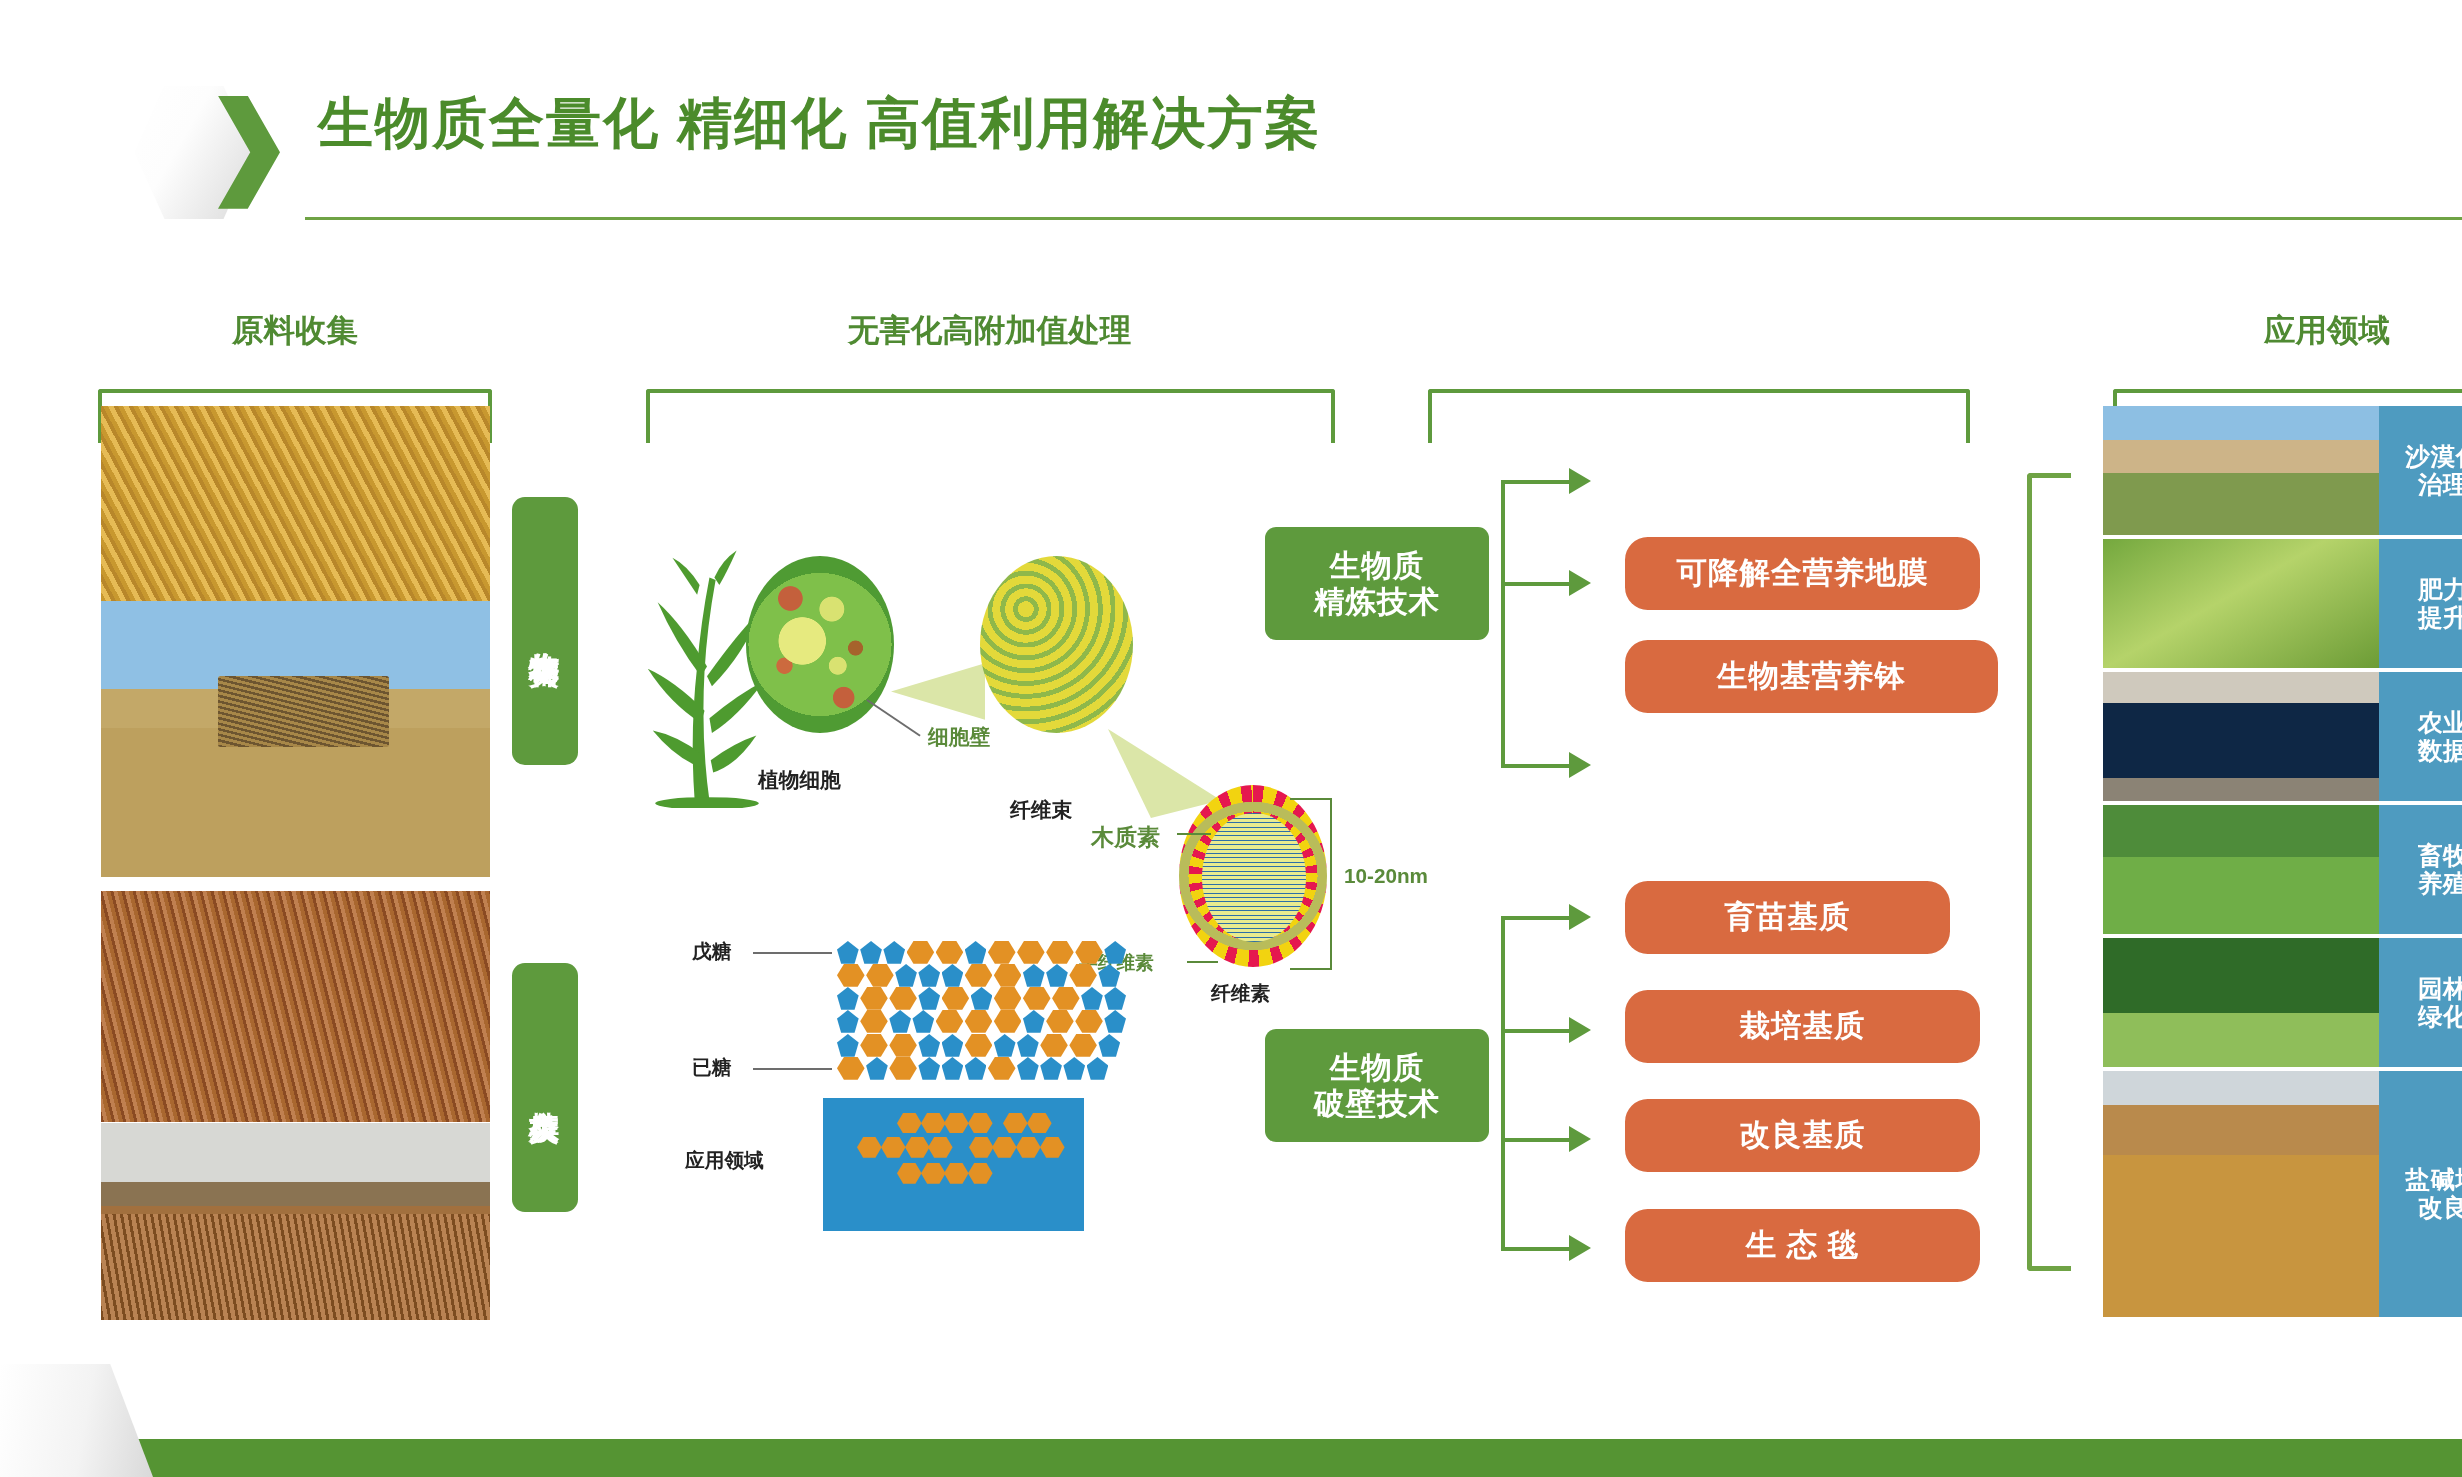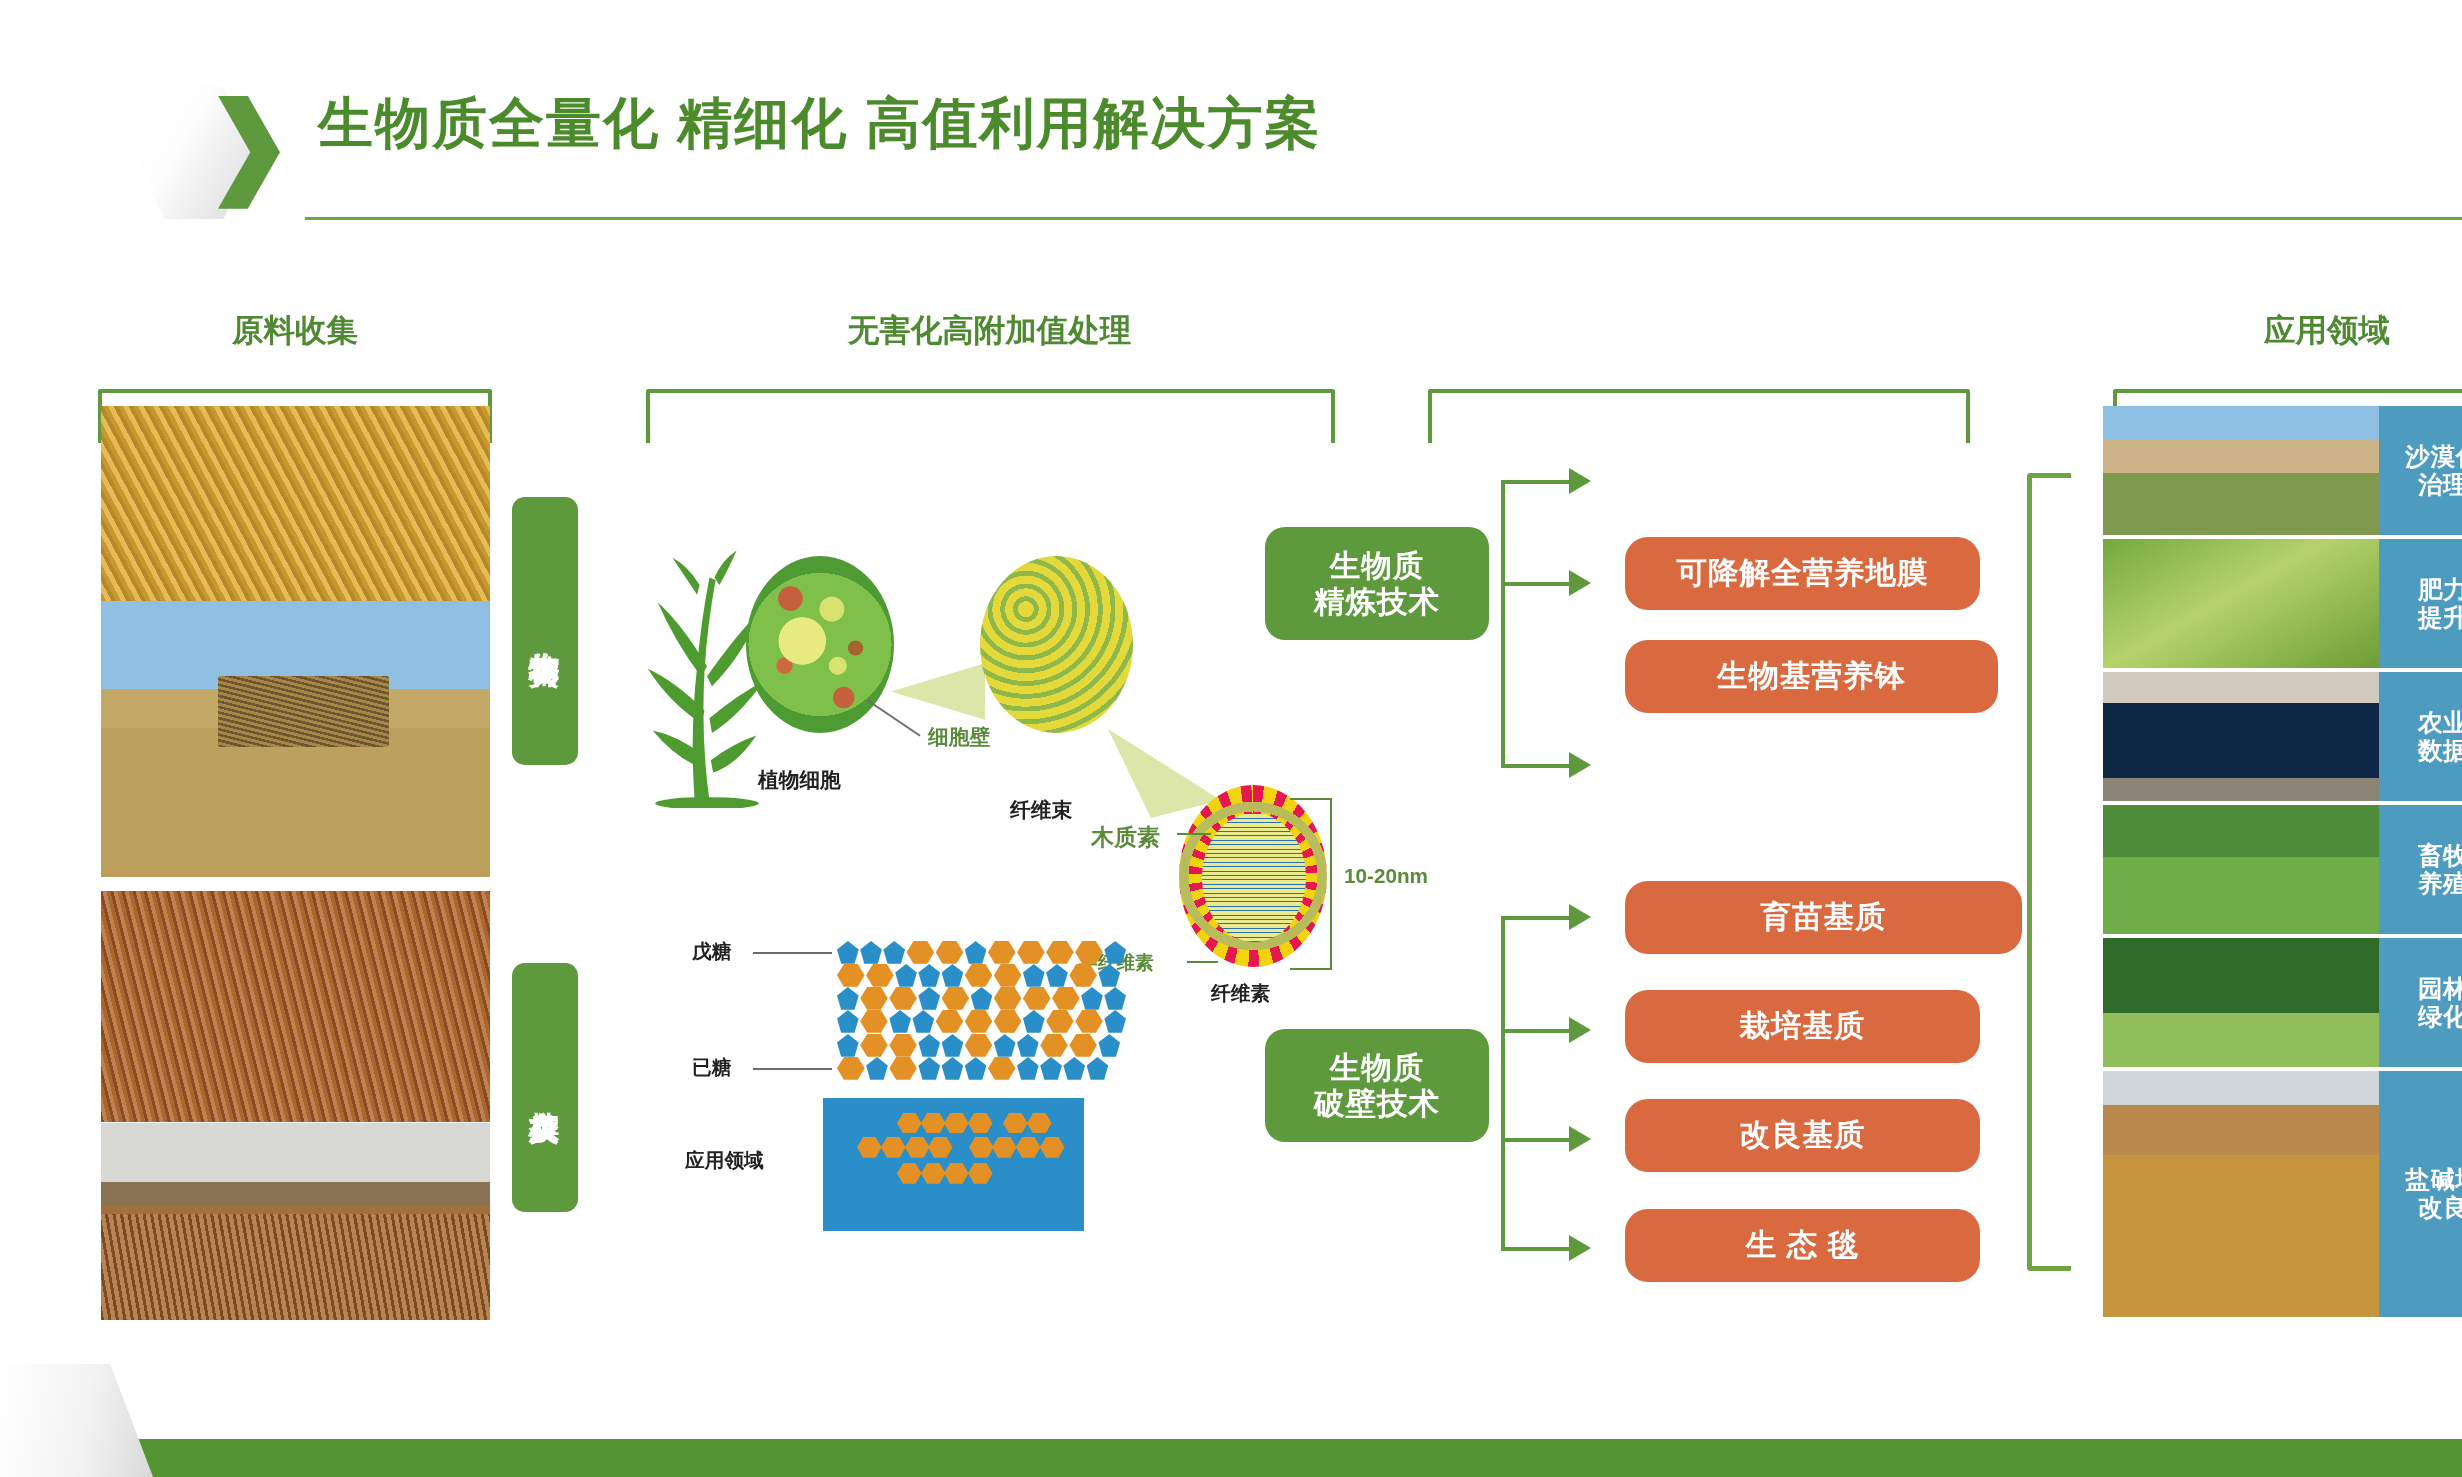--- a/index.html
+++ b/index.html
@@ -114,21 +114,21 @@
   .hexo{width:27.6px;height:22.7px;background:#e39124;
      clip-path:polygon(25% 0,75% 0,100% 50%,75% 100%,25% 100%,0 50%);}
   .pent{width:21.7px;height:22.7px;background:#2a8fc9;
      clip-path:polygon(50% 0,100% 38%,81% 100%,19% 100%,0 38%);}
   .cryst-box{position:absolute;background:#2a8fc9;}
   .cryst-hex{position:absolute;width:24.6px;height:20.7px;background:#e39124;
      clip-path:polygon(25% 0,75% 0,100% 50%,75% 100%,25% 100%,0 50%);}
 
   
   .tech-box {
-    position:absolute; background:#5e9a3d; border-radius:20px;
+    position:absolute; background:#5e9a3d; border-radius:11px;
     color:#fff; font-size:30.5px; font-weight:700; line-height:1.18;
     display:flex; flex-direction:column; align-items:center; justify-content:center;
     text-align:center; letter-spacing:1px;
   }
   .prod-box {
     position:absolute; background:#d96a40; border-radius:22.7px;
     color:#fff; font-size:30.5px; font-weight:700;
     display:flex; align-items:center; justify-content:center;
     text-align:center; letter-spacing:1px; white-space:nowrap;
   }
@@ -372,21 +372,21 @@
   <div class="conn" style="left:1501px;top:916px;width:4.4px;height:335px;"></div>
   <div class="conn" style="left:1501px;top:916px;width:69px;height:4.4px;"></div>
   <div class="conn" style="left:1501px;top:1029px;width:69px;height:4.4px;"></div>
   <div class="conn" style="left:1501px;top:1138px;width:69px;height:4.4px;"></div>
   <div class="conn" style="left:1501px;top:1247px;width:69px;height:4.4px;"></div>
   <div class="arrow-head" style="left:1569px;top:904px;"></div>
   <div class="arrow-head" style="left:1569px;top:1017px;"></div>
   <div class="arrow-head" style="left:1569px;top:1126px;"></div>
   <div class="arrow-head" style="left:1569px;top:1235px;"></div>
 
-  <div class="prod-box" style="left:1625px;top:881px;width:397px;height:73px;">育苗基质</div>
+  <div class="prod-box" style="left:1625px;top:881px;width:325px;height:73px;">育苗基质</div>
   <div class="prod-box" style="left:1625px;top:1099px;width:355px;height:73px;">改良基质</div>
   <div class="prod-box" style="left:1625px;top:990px;width:355px;height:73px;">栽培基质</div>
   <div class="prod-box" style="left:1625px;top:1209px;width:355px;height:73px;">生 态 毯</div>
 
   <div class="big-bracket" style="left:2027px;top:473px;width:44px;height:798px;"></div>
 
   <div class="app-row" style="left:2103px;top:406px;width:404px;height:129px;">
     <div class="app-photo ap-desert"></div>
     <div class="app-tag">
       <span>沙漠化</span>

